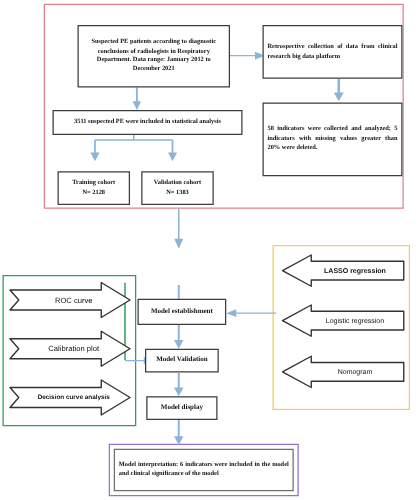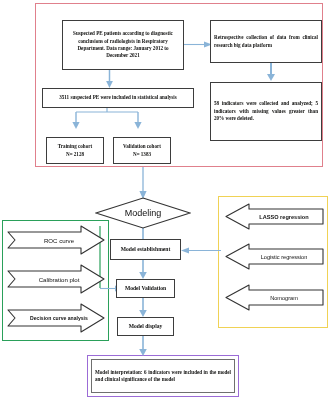--- a/index.html
+++ b/index.html
@@ -190,26 +190,20 @@
   <div class="box t7" style="left:46px;top:137px;width:58px;height:27px;flex-direction:column;">
     <span>Training cohort</span>
     <span>N= 2128</span>
   </div>
 
   <div class="box t7" style="left:113px;top:137px;width:58px;height:27px;flex-direction:column;">
     <span>Validation cohort</span>
     <span>N= 1383</span>
   </div>
 
-  <div class="diamond" style="left:95px;top:197px;width:96px;height:32px;">
-    <svg width="96" height="32" viewBox="0 0 96 32">
-      <polygon points="48,1 95,16 48,31 1,16" fill="#ffffff" stroke="#333333" stroke-width="1.1"></polygon>
-    </svg>
-    <span class="dlabel">Modeling</span>
-  </div>
 
   <div class="box t8" style="left:110px;top:239px;width:71px;height:21px;">
     <span class="txt">Model establishment</span>
   </div>
 
   <div class="box t8" style="left:116px;top:279px;width:59px;height:19px;">
     <span class="txt">Model Validation</span>
   </div>
 
   <div class="box t8" style="left:117px;top:317px;width:57px;height:19px;">

